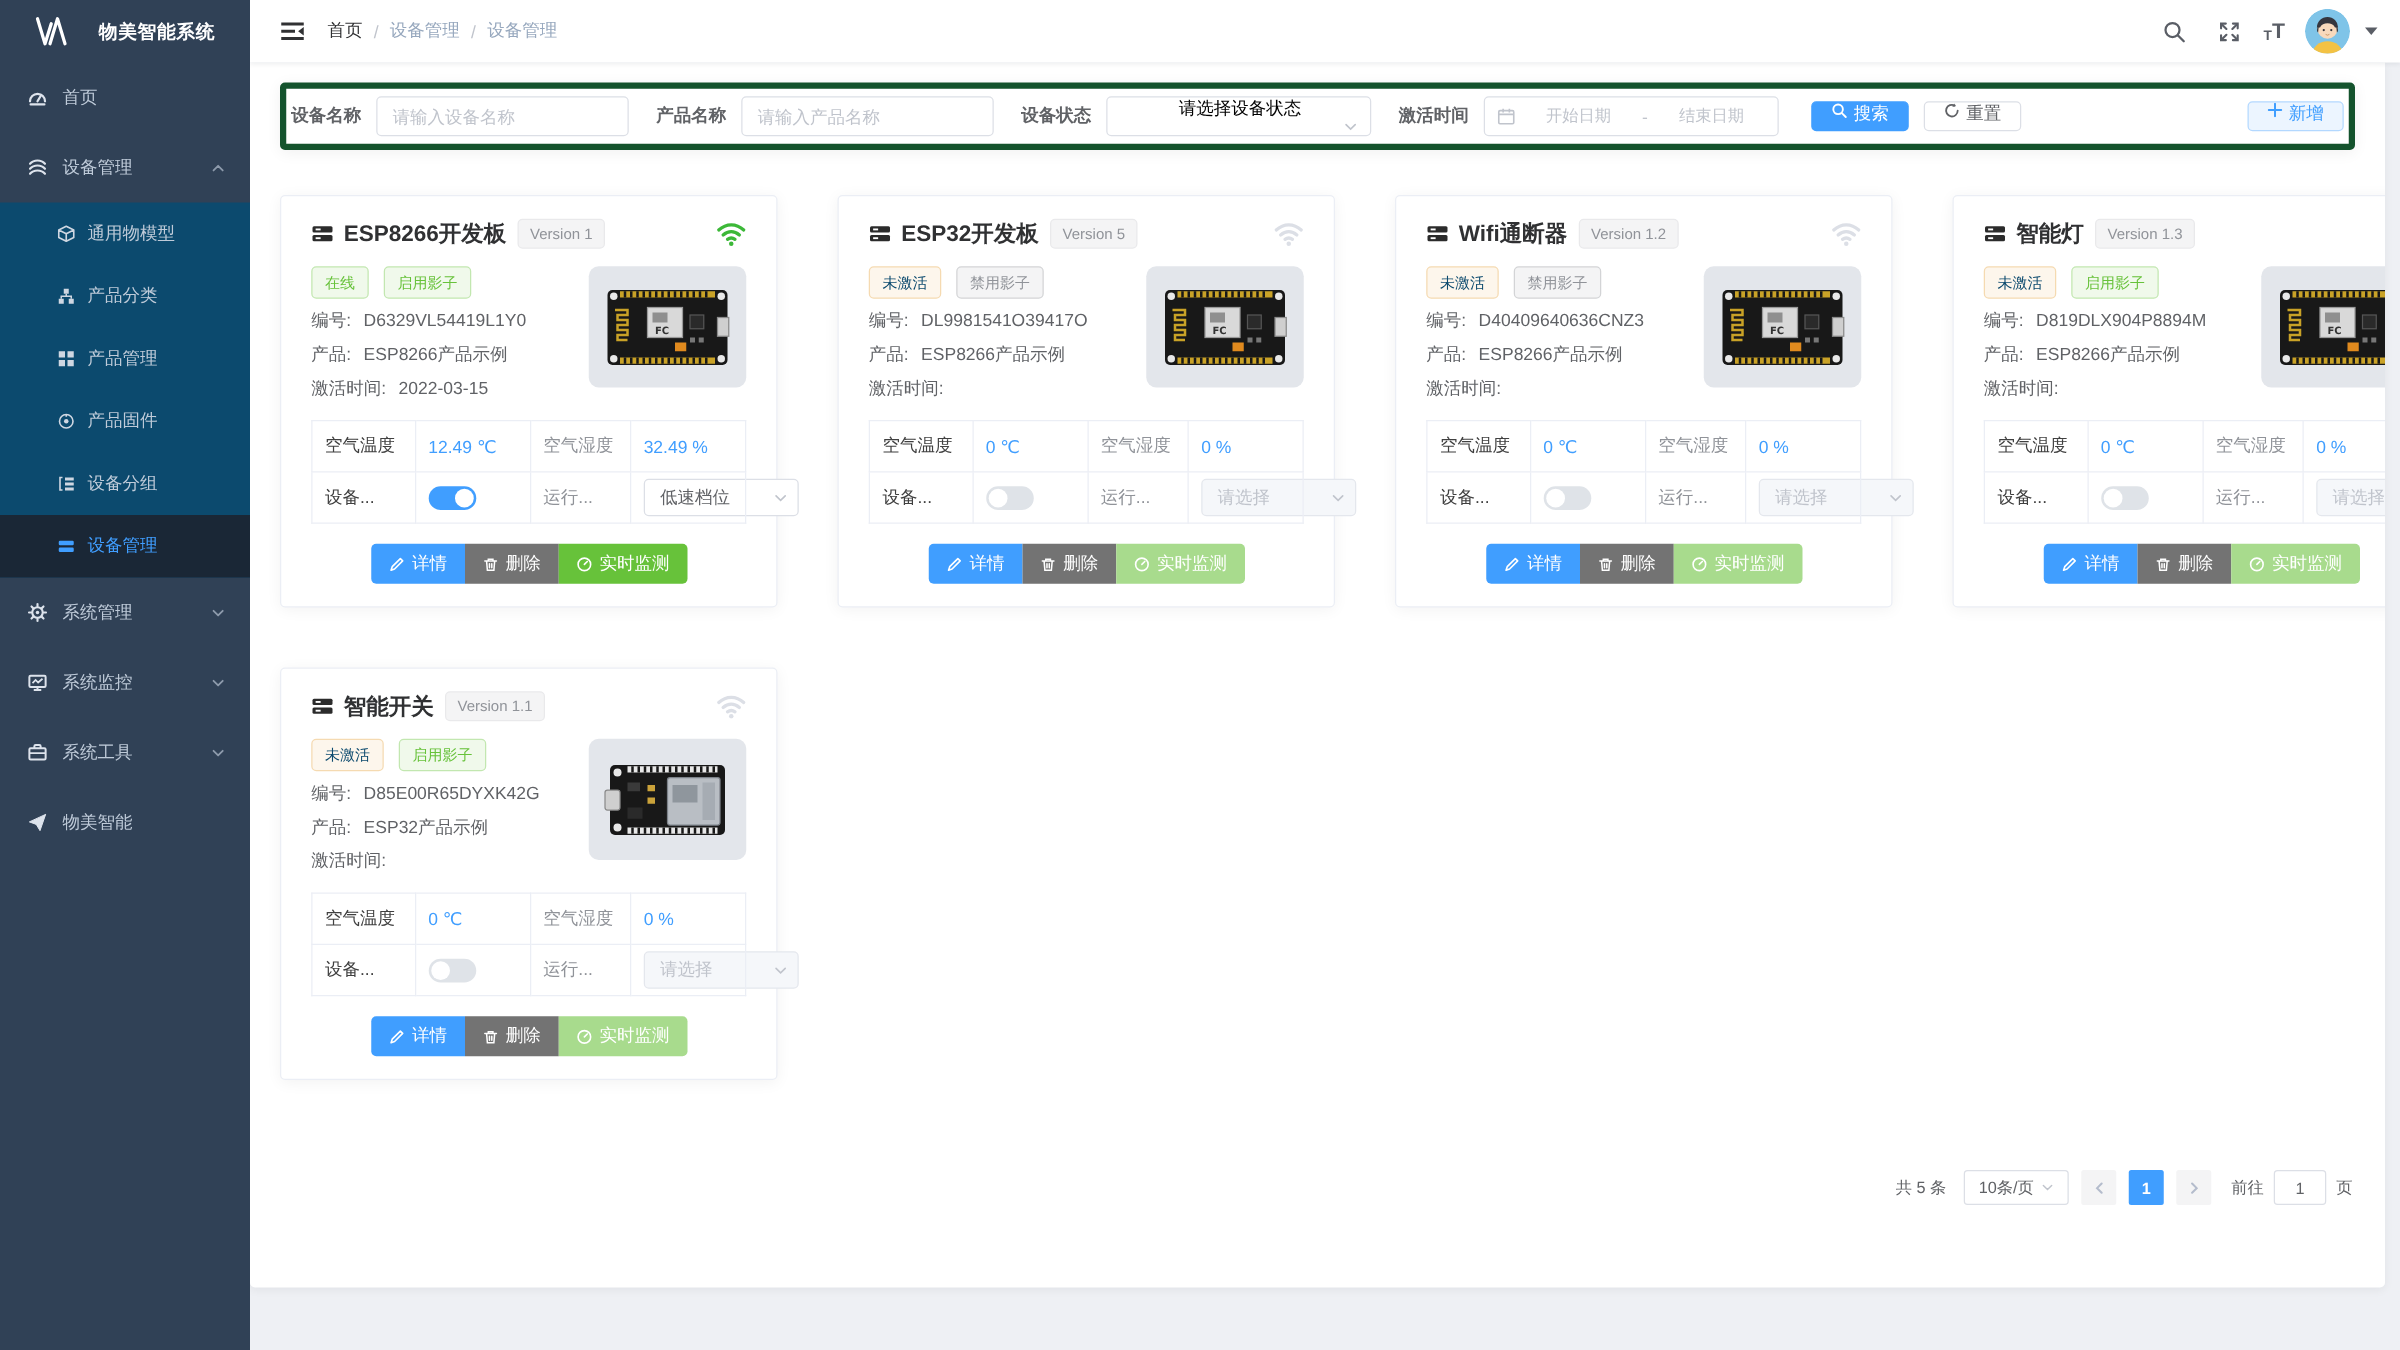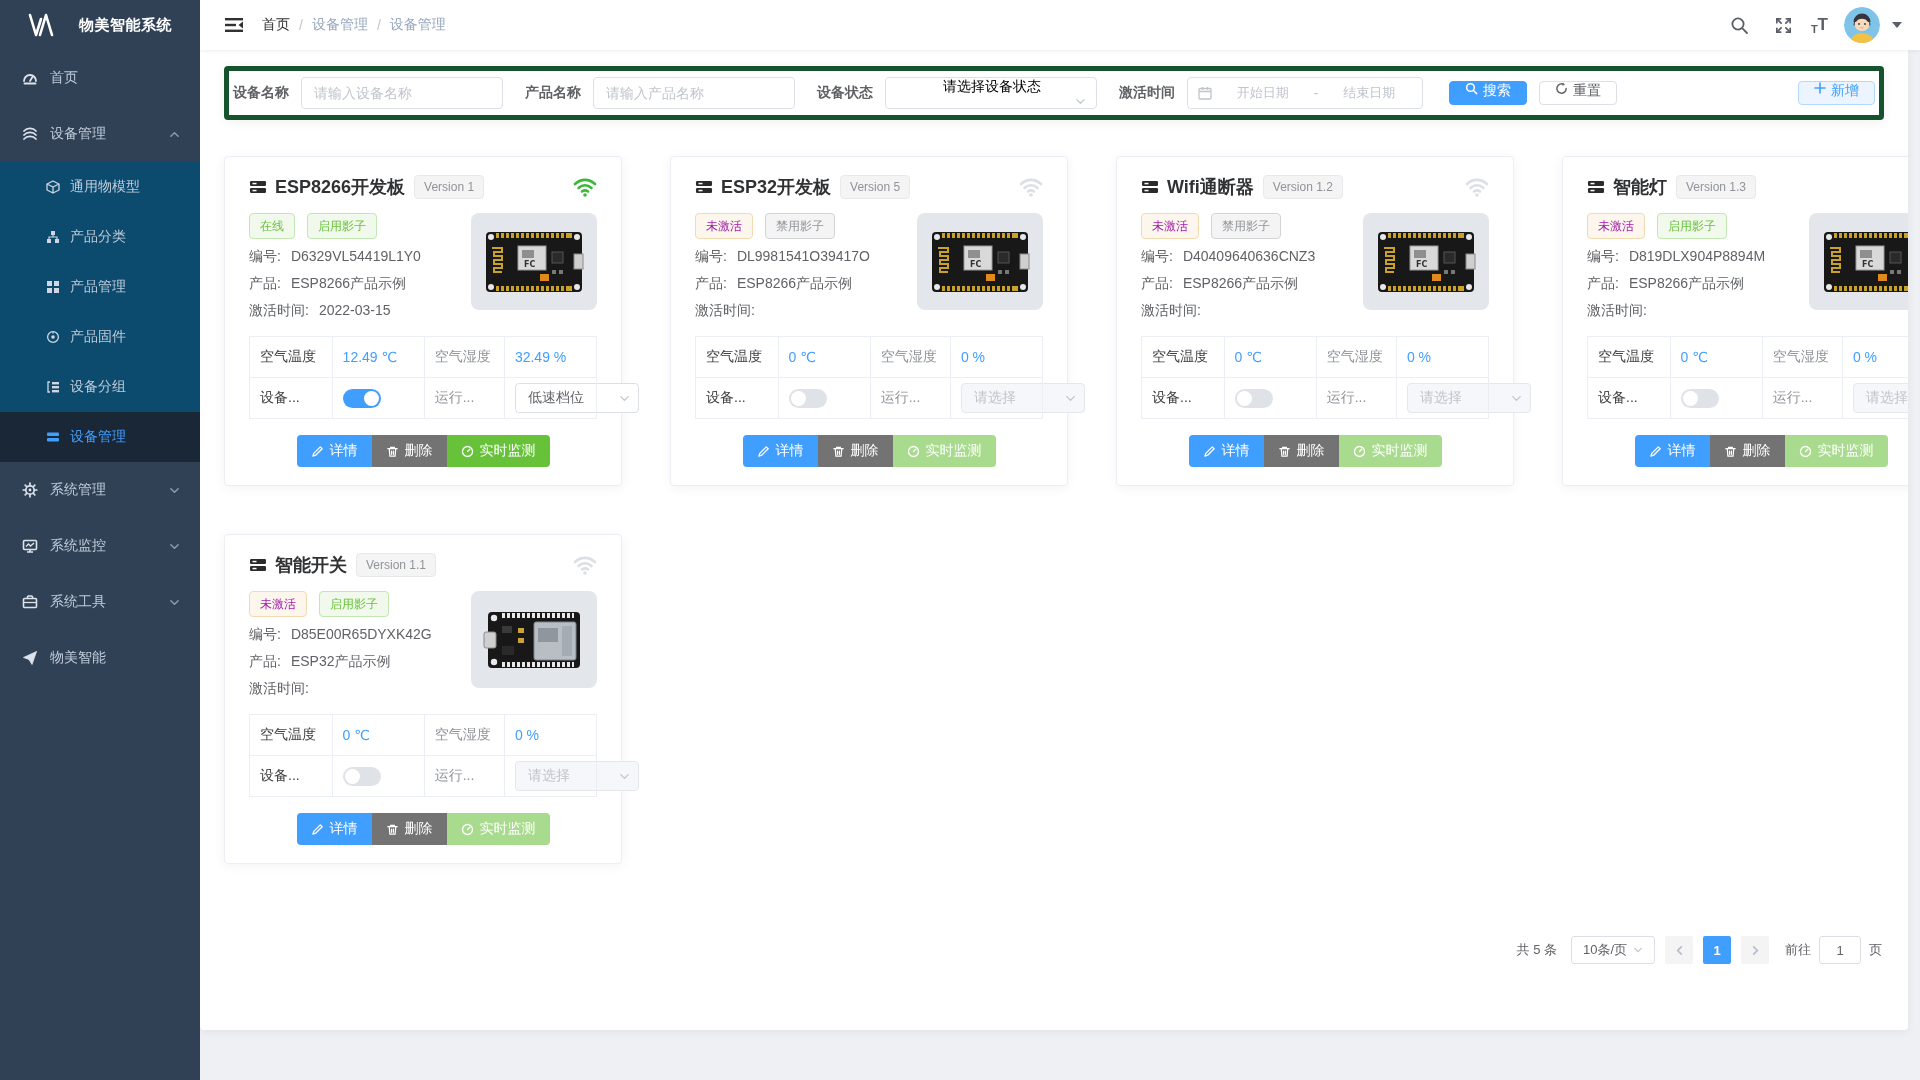--- a/index.html
+++ b/index.html
@@ -78,21 +78,21 @@
              background:#f4f4f5; border:1px solid #e9e9eb; border-radius:4px; color:#909399; font-size:12px; }
   .wifi { margin-left:auto; width:24px; height:20px; }
   .wifi.online { color:#3cb838; }
   .wifi.offline { color:#dcdfe6; }
   .card-body { display:flex; margin-top:14px; }
   .card-left { flex:1; min-width:0; }
   .tag-row { display:flex; gap:12px; }
   .tag { height:26px; display:inline-flex; align-items:center; padding:0 10px; border-radius:4px;
          font-size:12px; border:1px solid transparent; }
   .tag-success { color:#67c23a; background:#f0f9eb; border-color:#c2e7b0; }
-  .tag-warning { color:#a21caf; background:#fdf6ec; border-color:#f5dab1; }
+  .tag-warning { color:#0c4a6e; background:#fdf6ec; border-color:#f5dab1; }
   .tag-info { color:#909399; background:#f4f4f5; border-color:#d3d4d6; }
   .info-line { margin-top:9px; font-size:14px; color:#606266; white-space:nowrap; }
   .info-line .info-label { margin-right:10px; }
   .board-box { width:126px; height:97px; background:#e3e6eb; border-radius:8px; flex:none;
                display:flex; align-items:center; justify-content:center; margin-left:10px; }
   .metrics { width:100%; border-collapse:collapse; margin-top:16px; table-layout:fixed; }
   .metrics td { border:1px solid #ebeef5; height:41px; font-size:14px; padding:0 8px 0 10px; }
   .m-label { color:#404040; width:70px; }
   .m-val { color:#409eff; width:78px; }
   .m-label2 { color:#909399; width:68px; }

